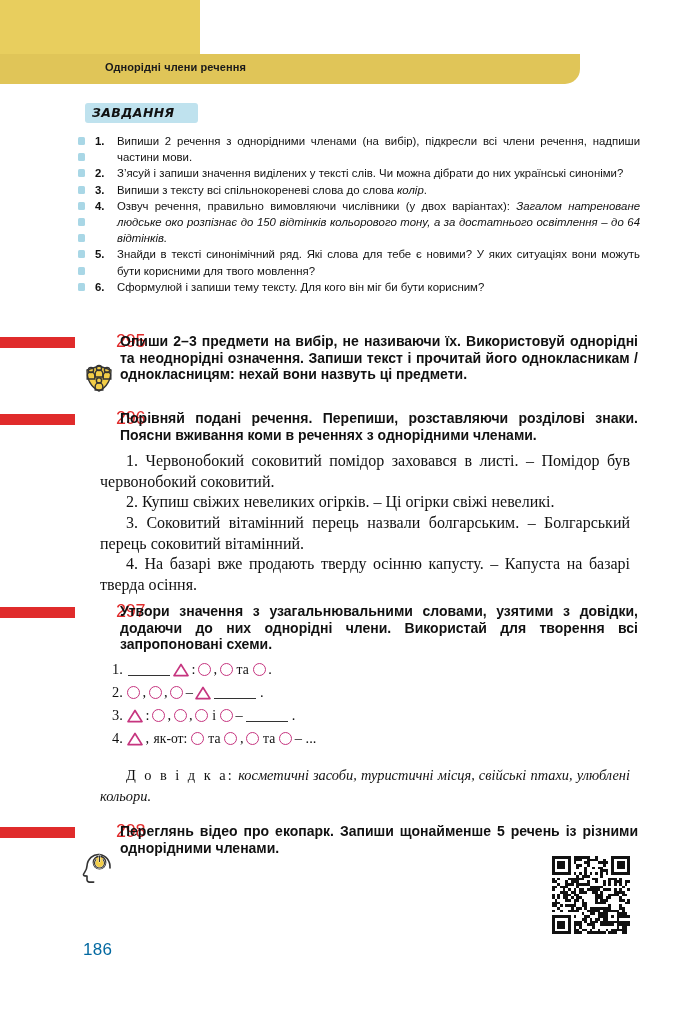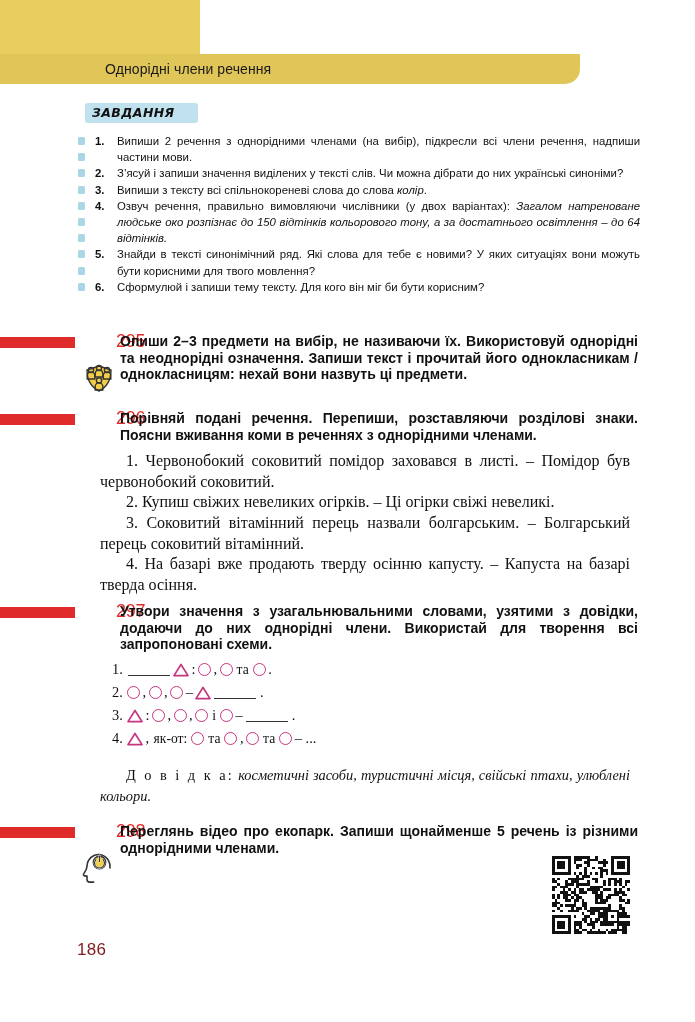--- a/index.html
+++ b/index.html
@@ -31,22 +31,22 @@
     top: 54px;
     width: 580px;
     height: 30px;
     background: #e0c558;
     border-bottom-right-radius: 15px;
   }
   .header-title {
     position: absolute;
     left: 105px;
     top: 61px;
-    font-size: 14px;
-    font-weight: 400;
+    font-size: 11px;
+    font-weight: 700;
     color: #1a1a1a;
     letter-spacing: .1px;
   }
 
   
   .task-badge {
     position: absolute;
     left: 85px;
     top: 103px;
     width: 113px;
@@ -240,24 +240,24 @@
     top: 856px;
     width: 78px;
     height: 78px;
     background: #fff;
   }
   .qr svg { display: block; }
 
   
   .page-num {
     position: absolute;
-    left: 77px;
+    left: 83px;
     top: 940px;
     font-size: 17px;
-    color: #7f1d1d;
+    color: #0369a1;
     letter-spacing: .3px;
   }
 </style>
 </head>
 <body>
 
 <div class="yellow-block"></div>
 <div class="header-bar"></div>
 <div class="header-title">Однорідні члени речення</div>
 

